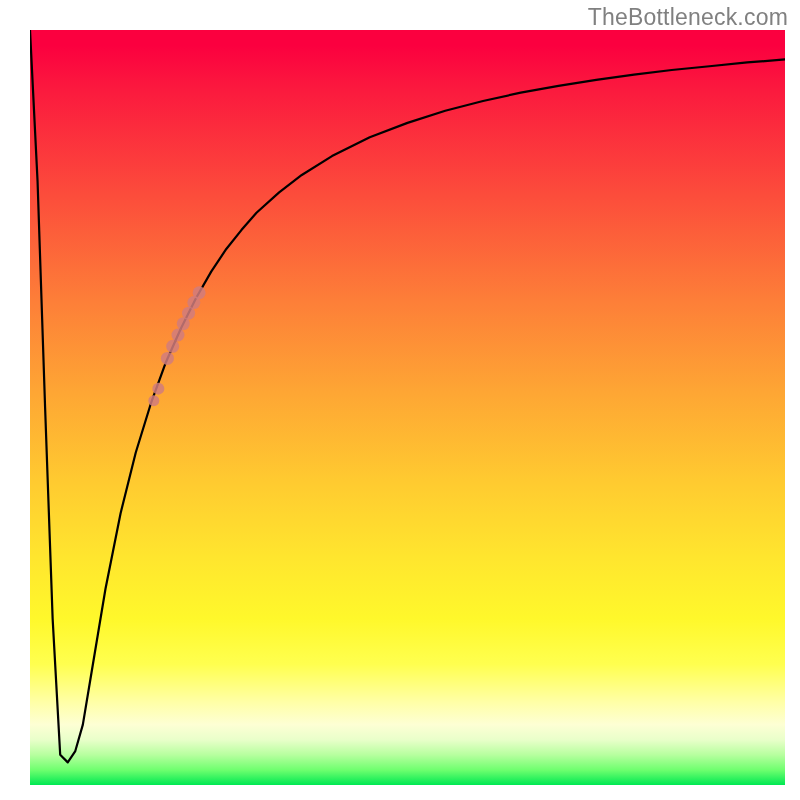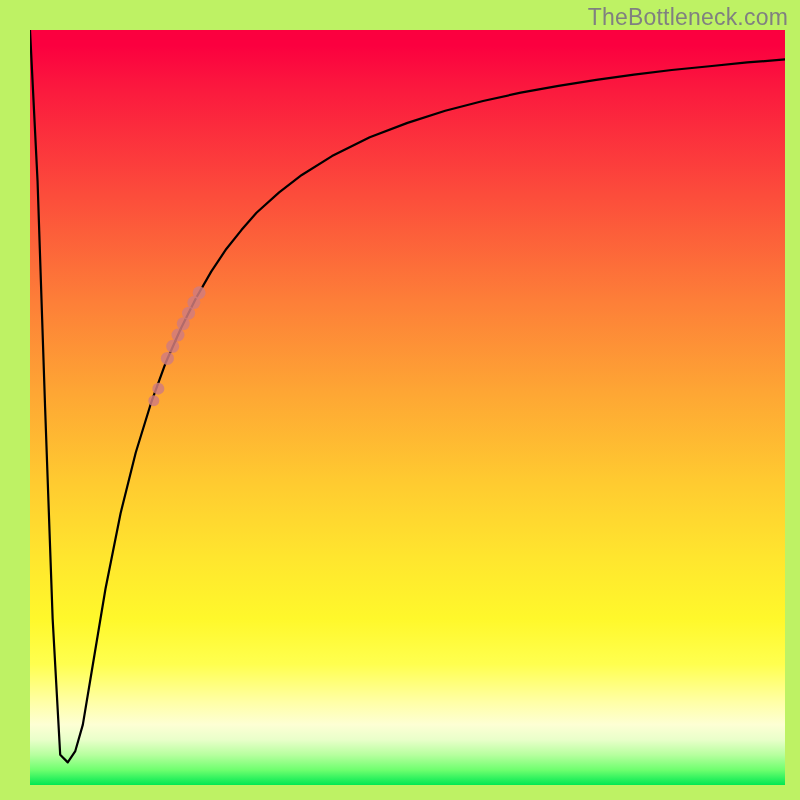--- a/index.html
+++ b/index.html
@@ -8,21 +8,21 @@
     width: 800px;
     height: 800px;
     overflow: hidden;
     background: #000;
     font-family: Arial, Helvetica, sans-serif;
   }
   .frame {
     position: relative;
     width: 800px;
     height: 800px;
-    background: #bef264;
+    background: #ffffff;
   }
   .plot-area {
     position: absolute;
     left: 30px;
     top: 30px;
     width: 755px;
     height: 755px;
     
     background: linear-gradient(
       to bottom,

